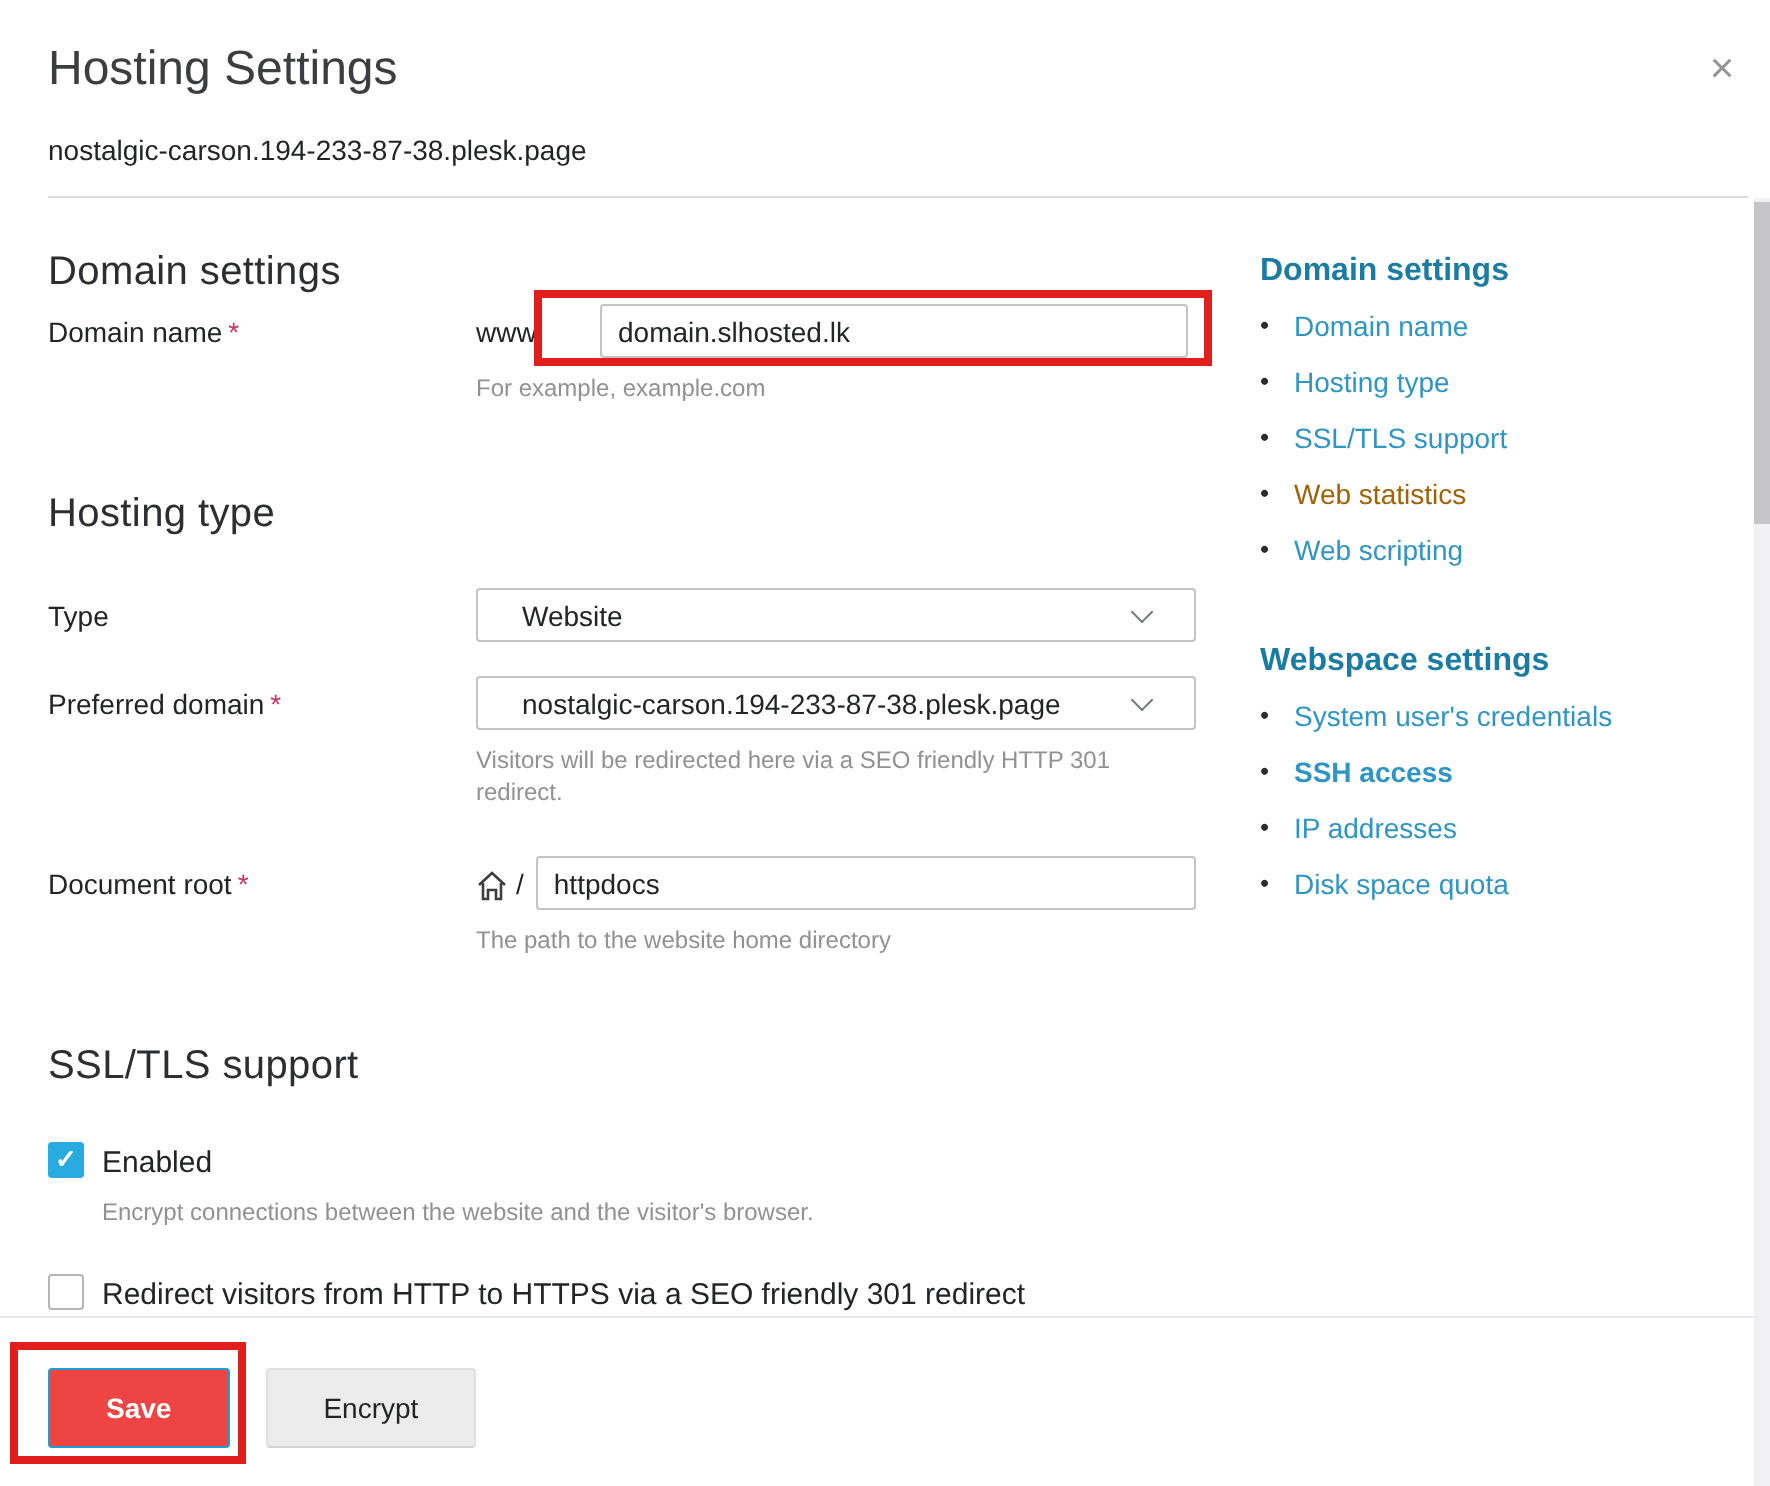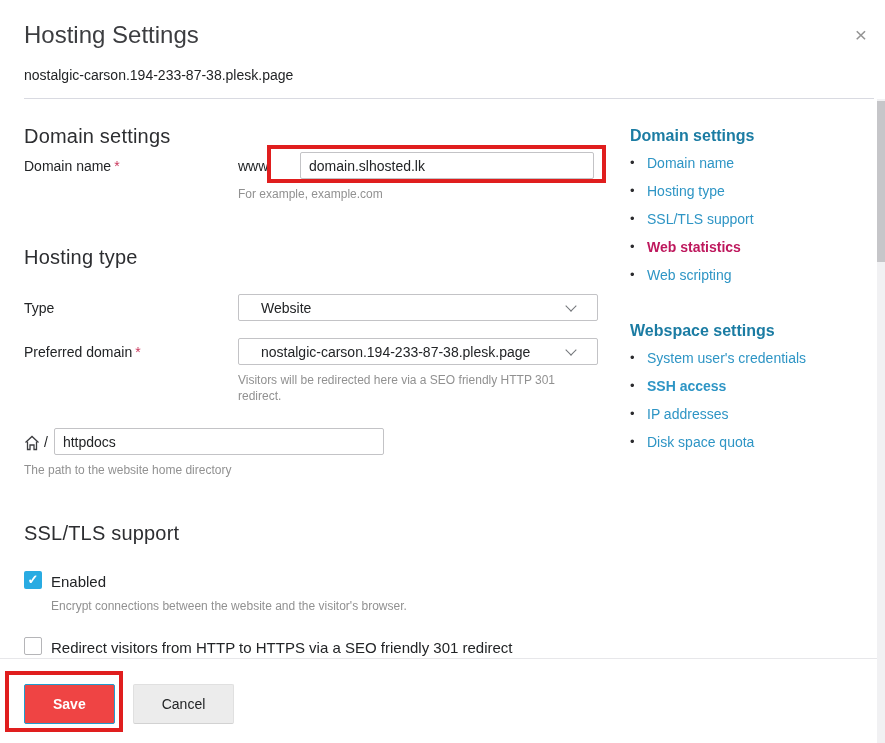--- a/index.html
+++ b/index.html
@@ -187,20 +187,23 @@
         <div class="row-control">
           <div class="select-box">
             <span class="select-value">nostalgic-carson.194-233-87-38.plesk.page</span>
             <span class="chevron"></span>
           </div>
           <div class="hint">Visitors will be redirected here via a SEO friendly HTTP 301 redirect.</div>
         </div>
       </div>
 
       <div class="form-row row-docroot">
+        <div class="row-label">
+          <span>Document root</span><span class="required-mark">*</span>
+        </div>
         <div class="row-control">
           <div class="docroot-control">
             <svg class="home-icon" viewBox="0 0 16 16" fill="none" stroke="#3c3d40" stroke-width="1.3">
               <path d="M1.5 7.5 L8 1.5 L14.5 7.5"></path>
               <path d="M3.5 6.5 V14.5 H6 V10 H10 V14.5 H12.5 V6.5"></path>
             </svg>
             <span class="slash">/</span>
             <span class="docroot-input-wrap">
               <input class="text-input" type="text" value="httpdocs" style="">
             </span>
@@ -245,21 +248,21 @@
         <li class="toc-item">
           <span class="toc-bullet">•</span>
           <a class="toc-link" style="color: rgb(46, 149, 197);">Hosting type</a>
         </li>
         <li class="toc-item">
           <span class="toc-bullet">•</span>
           <a class="toc-link" style="color: rgb(46, 149, 197);">SSL/TLS support</a>
         </li>
         <li class="toc-item">
           <span class="toc-bullet">•</span>
-          <a class="toc-link" style="color: #be185d; font-weight: bold;">Web statistics</a>
+          <a class="toc-link" style="color: #a16207;">Web statistics</a>
         </li>
         <li class="toc-item">
           <span class="toc-bullet">•</span>
           <a class="toc-link" style="color: rgb(46, 149, 197);">Web scripting</a>
         </li>
       </ul>
 
       <div class="toc-heading second" style="color: rgb(27, 124, 163);">Webspace settings</div>
       <ul class="toc-list">
         <li class="toc-item">
@@ -280,20 +283,20 @@
         </li>
       </ul>
     </div>
 
   </div>
 </div>
 
 <div class="footer">
   <div class="footer-inner">
     <button class="btn btn-save" style="background: #ef4444;">Save</button>
-    <button class="btn btn-cancel">Cancel</button>
+    <button class="btn btn-cancel">Encrypt</button>
     <div class="annotation annotation-save" style="border-color: rgb(224, 30, 30);"></div>
   </div>
 </div>
 
 <div class="scroll-track">
   <div class="scroll-thumb"></div>
 </div>
 
 </body></html>

